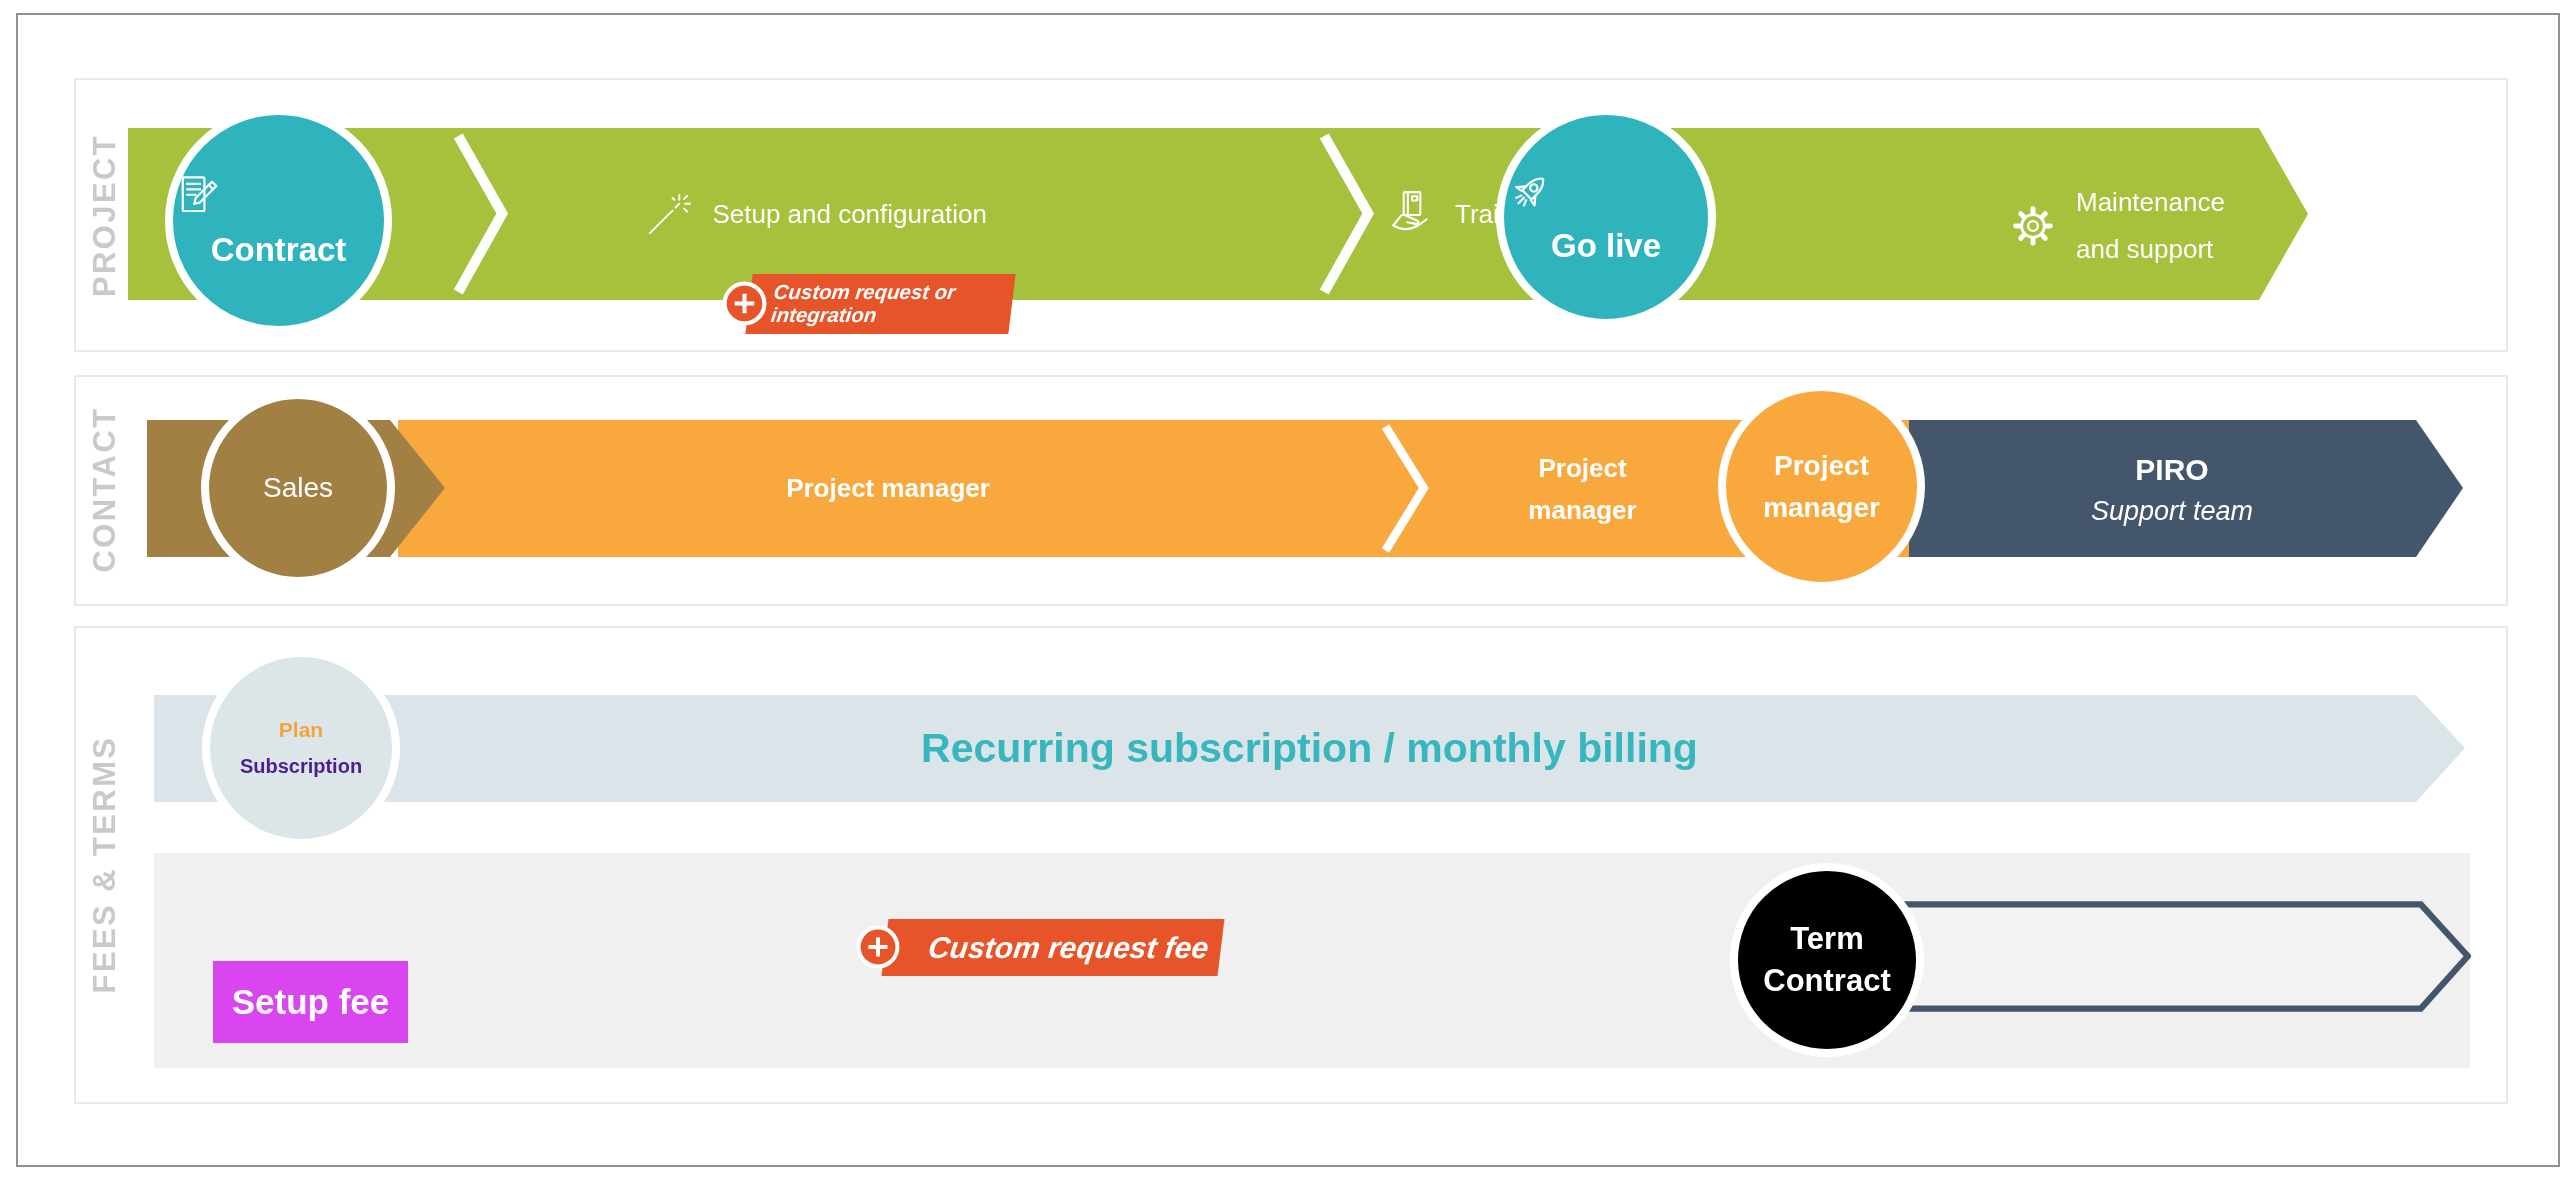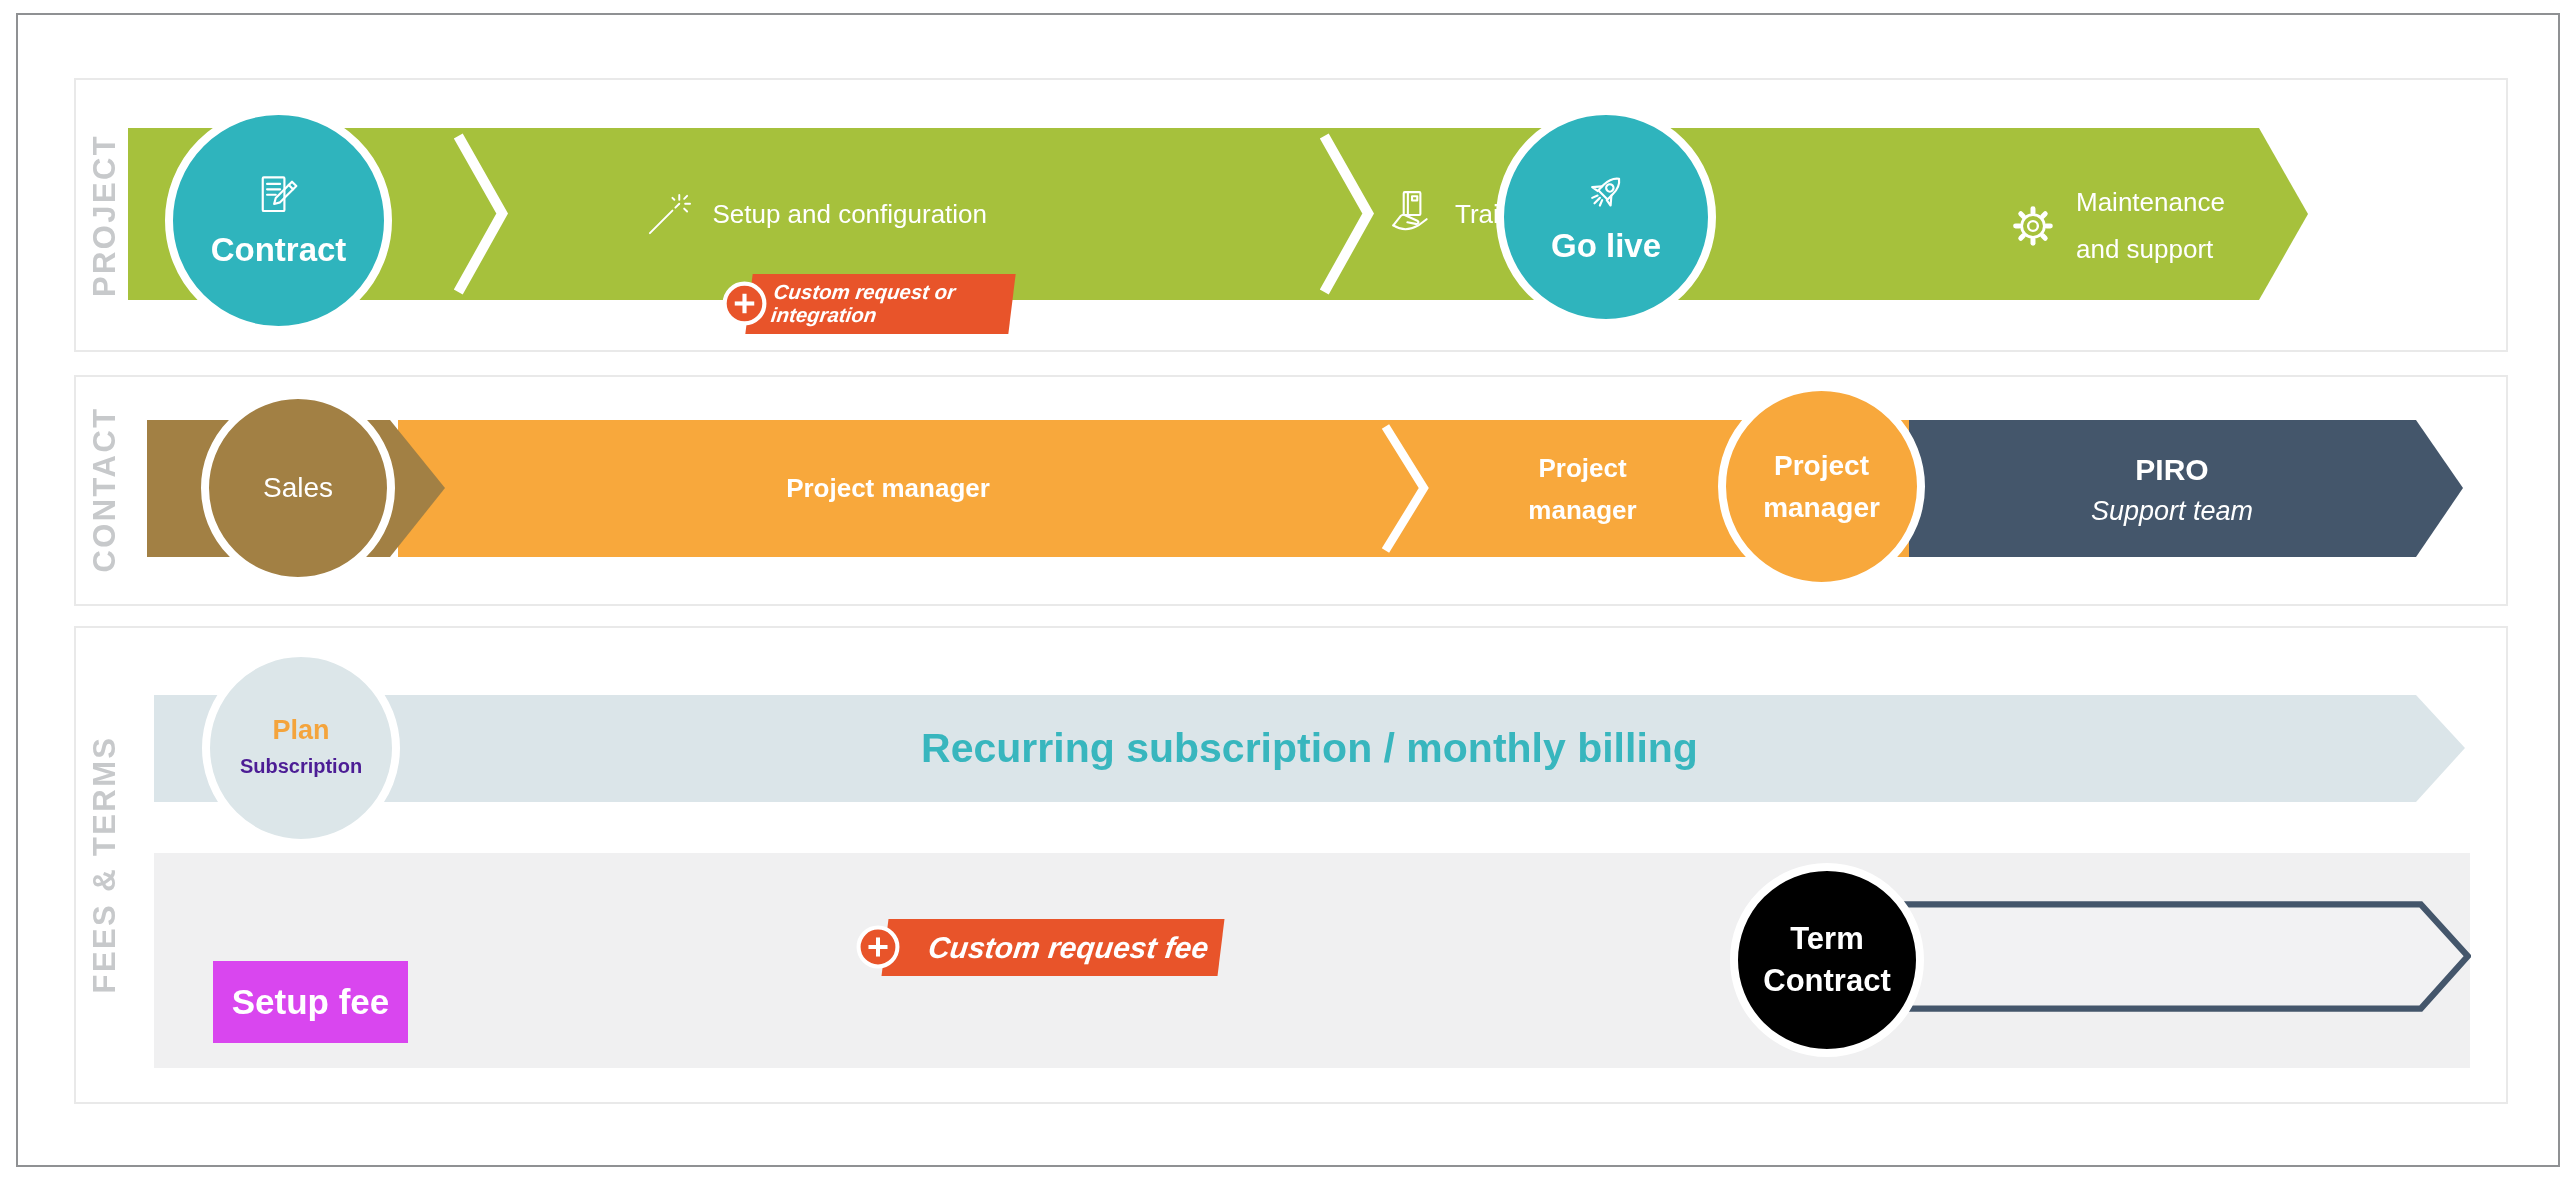--- a/index.html
+++ b/index.html
@@ -8,21 +8,21 @@
   .outer-frame{position:absolute;left:15.7px;top:12.5px;width:2540px;height:1150px;border:2.4px solid #8f9193;}
   .section-box{position:absolute;left:74px;width:2434px;border:2.4px solid #e9e9e9;background:#fff;box-sizing:border-box;}
   .box-project{top:78px;height:274px;}
   .box-contact{top:375px;height:231px;}
   .box-fees{top:626px;height:478px;}
   .side-label{position:absolute;width:439px;text-align:center;transform:rotate(-90deg);
     color:#c7c9cb;font-weight:bold;font-size:31px;letter-spacing:2.4px;line-height:45px;}
   .bar{position:absolute;}
   .arrow-right{clip-path:polygon(0 0, calc(100% - 49px) 0, 100% 50%, calc(100% - 49px) 100%, 0 100%);}
   .circle{position:absolute;border-radius:50%;border:8.6px solid #fff;box-sizing:border-box;
-    display:flex;flex-direction:column;align-items:center;justify-content:center;color:#fff;text-align:center;}
+    display:flex;flex-direction:column;justify-content:center;color:#fff;text-align:center;}
   .step{position:absolute;display:flex;align-items:center;color:#fff;}
   .step-label{font-size:26px;font-weight:400;}
   .flag{position:absolute;background:#e8542a;transform:skewX(-7deg);display:flex;align-items:center;justify-content:center;color:#fff;}
   .plus-badge{position:absolute;}
   .chev{position:absolute;}
   .seg-label{position:absolute;display:flex;flex-direction:column;align-items:center;justify-content:center;color:#fff;text-align:center;}
 </style>
 </head>
 <body>
 
@@ -166,21 +166,21 @@
 
   <div class="section-box box-fees"></div>
   <div class="side-label" style="left:-115px;top:842px;">FEES &amp; TERMS</div>
 
   <div class="bar" style="left:154px;top:695px;width:2311px;height:107px;background:#dbe5e9;clip-path:polygon(0 0,2262px 0,2311px 53px,2262px 107px,0 107px);"></div>
   <div class="seg-label" style="left:154px;top:695px;width:2311px;height:107px;">
     <span style="font-size:41px;font-weight:bold;color:#38b6be;">Recurring subscription / monthly billing</span>
   </div>
 
   <div class="circle" style="left:202px;top:649px;width:198px;height:198px;background:#dce6e9;">
-    <div style="font-size:27px;font-weight:bold;line-height:36px;color:#f4a43c;">Plan</div>
+    <div style="font-size:21px;font-weight:bold;line-height:36px;color:#f4a43c;">Plan</div>
     <div style="font-size:20px;font-weight:bold;line-height:36px;color:#4c1d95;">Subscription</div>
   </div>
 
   <div class="bar" style="left:154px;top:853px;width:2316px;height:215px;background:#f0f0f1;"></div>
 
   <div class="seg-label" style="left:213px;top:961px;width:195px;height:82px;background:#d946ef;">
     <span style="font-size:35px;font-weight:bold;">Setup fee</span>
   </div>
 
   <div class="flag" style="left:885px;top:919px;width:336px;height:57px;">

